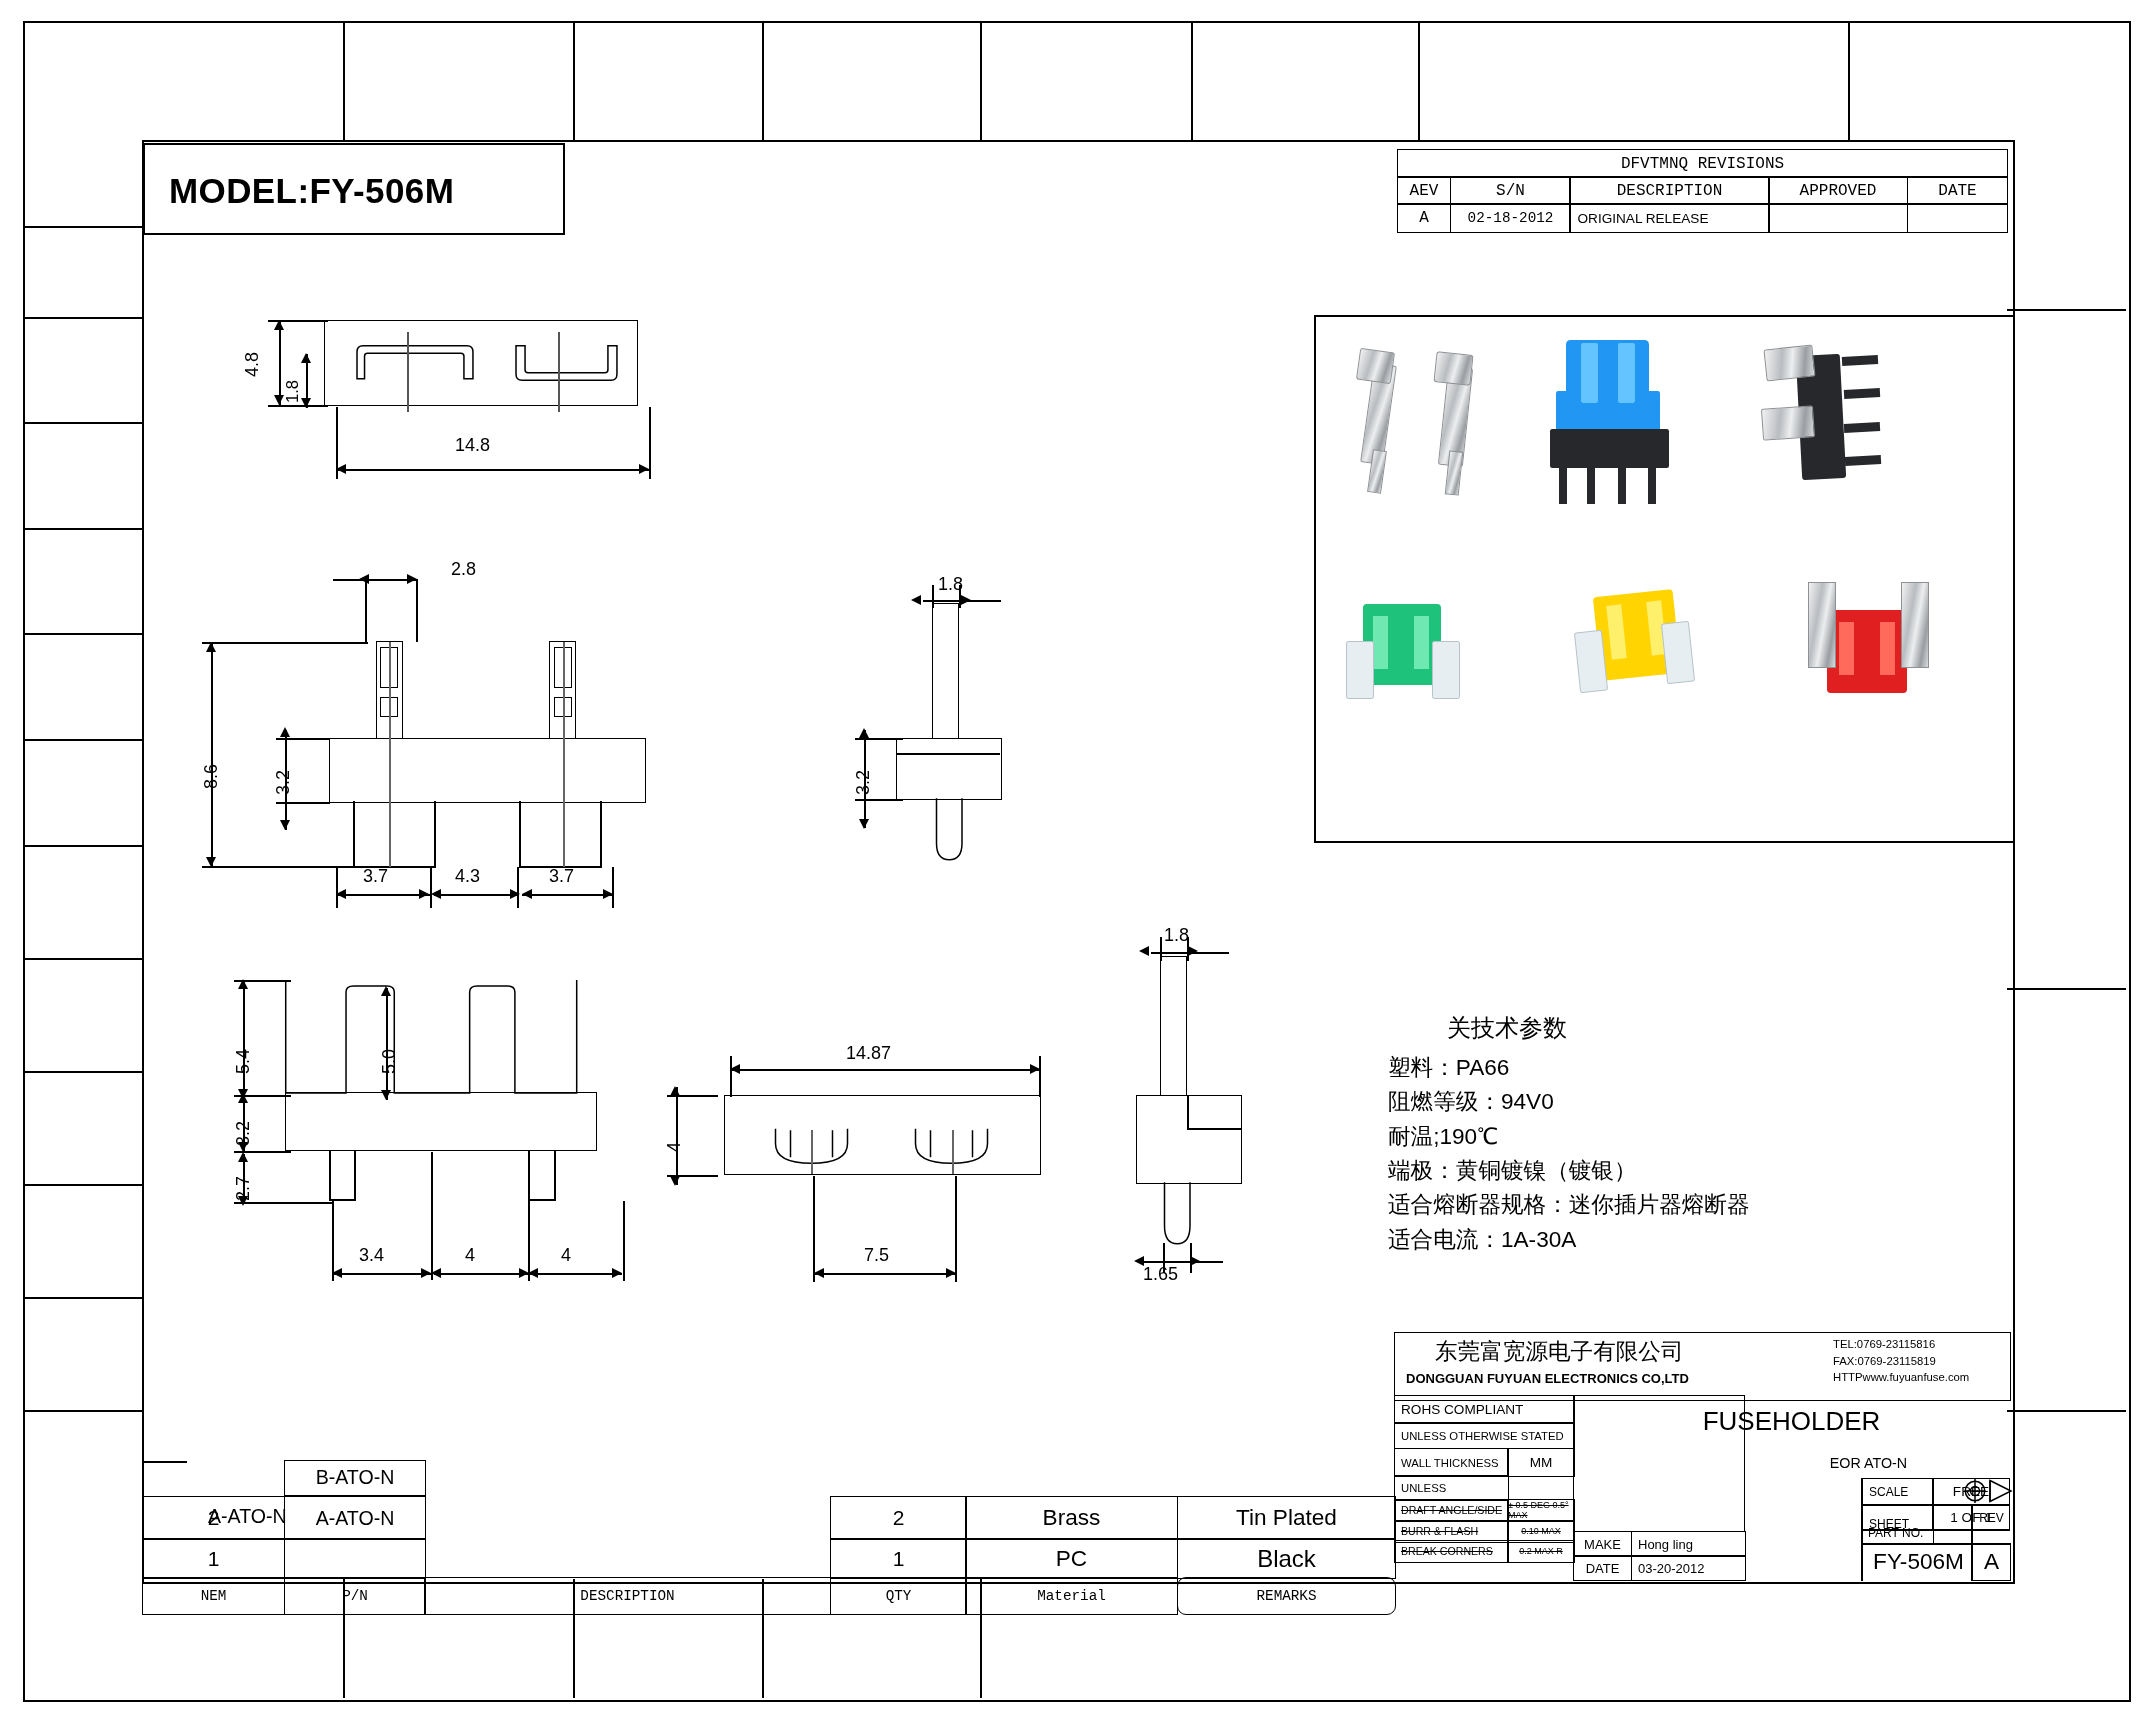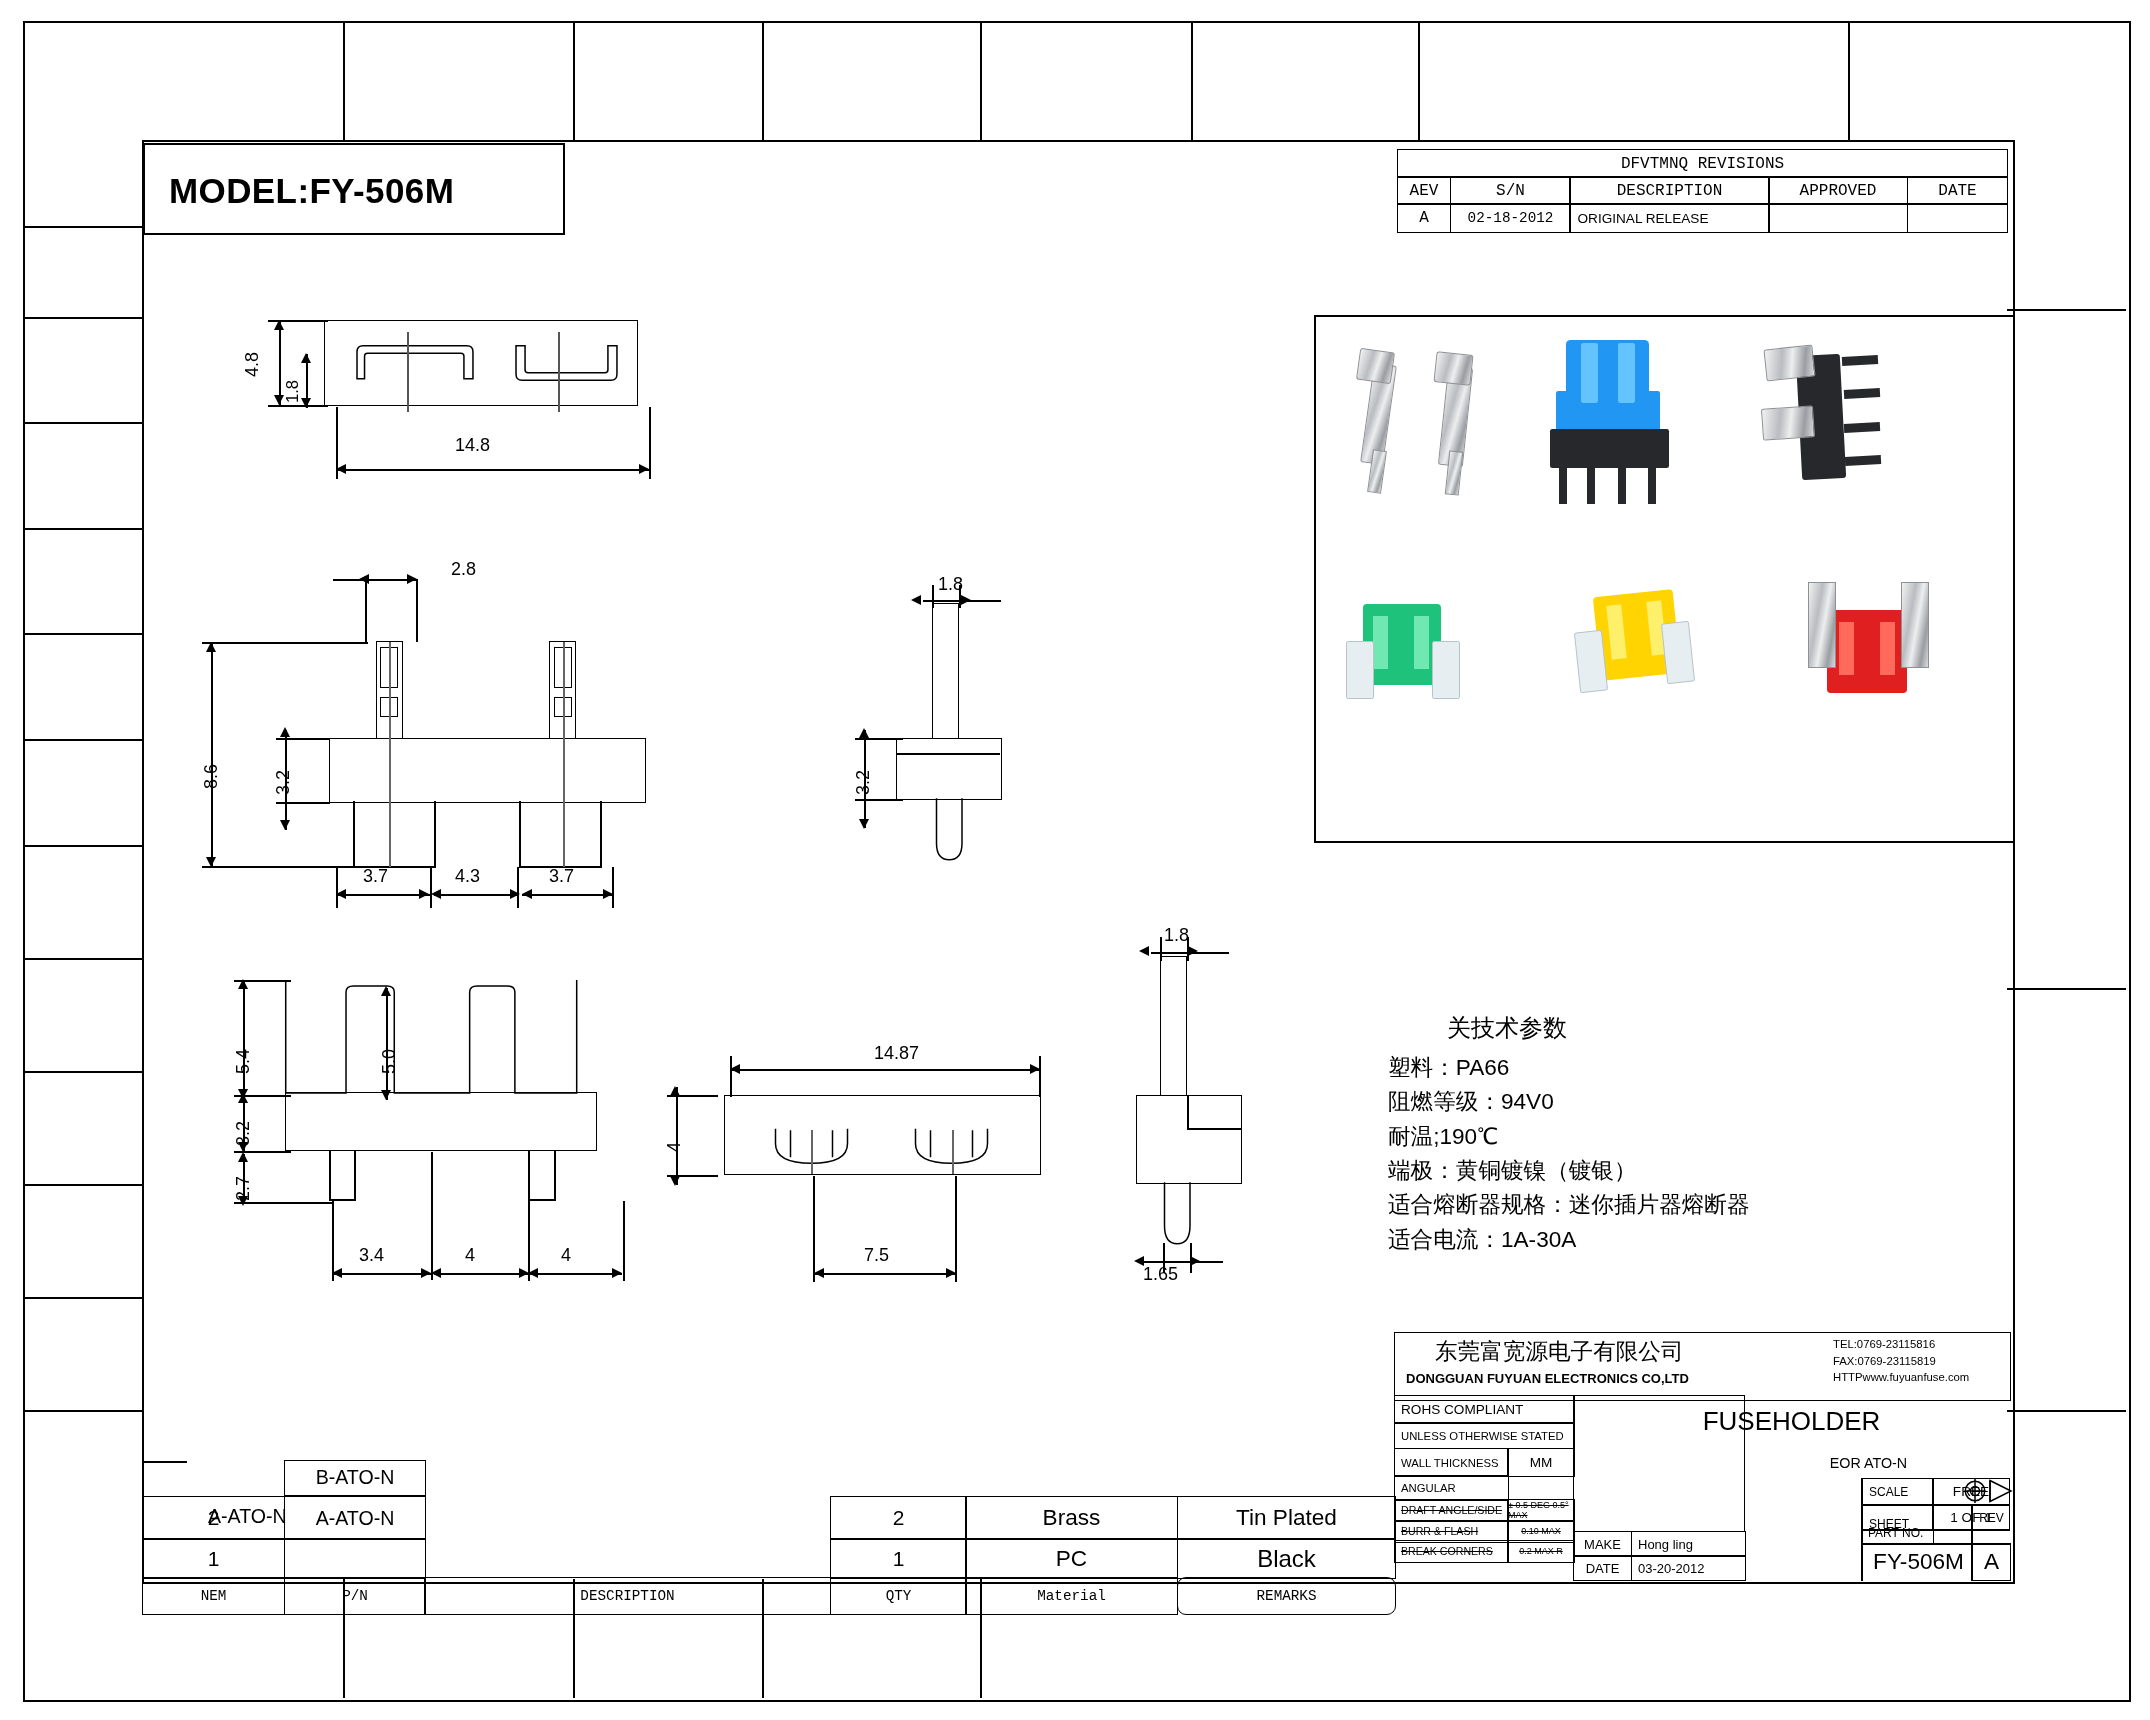--- a/index.html
+++ b/index.html
@@ -362,21 +362,21 @@
       <line x1="78" y1="4" x2="78" y2="40" stroke="#000" stroke-width="2"></line>
     </svg>
     <div class="ln v" style="left:811px; top:1130px; height:44px; background:#666;"></div>
     <div class="ln v" style="left:952px; top:1130px; height:44px; background:#666;"></div>
 
     <div class="ln h" style="left:730px; top:1069px; width:311px;"></div>
     <div class="ar l" style="left:730px; top:1064px;"></div>
     <div class="ar r" style="left:1030px; top:1064px;"></div>
     <div class="ln v" style="left:730px; top:1056px; height:41px;"></div>
     <div class="ln v" style="left:1039px; top:1056px; height:41px;"></div>
-    <div class="t" style="left:846px; top:1044px;margin-left:28px;">14.87</div>
+    <div class="t" style="left:846px; top:1044px;">14.87</div>
 
     <div class="ln v" style="left:676px; top:1087px; height:98px;"></div>
     <div class="ar u" style="left:670px; top:1086px;"></div>
     <div class="ar d" style="left:670px; top:1176px;"></div>
     <div class="ln h" style="left:667px; top:1095px; width:51px;"></div>
     <div class="ln h" style="left:667px; top:1175px; width:51px;"></div>
     <div class="t" style="left:665px; top:1152px; transform:rotate(-90deg); transform-origin:0 0;">4</div>
 
     <div class="ln h" style="left:814px; top:1273px; width:142px;"></div>
     <div class="ar l" style="left:814px; top:1268px;"></div>
@@ -456,21 +456,21 @@
   </div>
 
   <div class="t" style="left:208px; top:1507px; font-size:19.6px;">A-ATO-N</div>
 
   <div class="tb">
 
     <div class="c pad" style="left:0; top:0; width:181px; height:29px; font-size:13.6px;">ROHS COMPLIANT</div>
     <div class="c pad" style="left:0; top:27px; width:181px; height:27px; font-size:11.3px;">UNLESS OTHERWISE STATED</div>
     <div class="c pad" style="left:0; top:53px; width:115px; height:29px; font-size:11.3px;">WALL THICKNESS</div>
     <div class="c ctr" style="left:113px; top:53px; width:68px; height:29px; font-size:13.6px;">MM</div>
-    <div class="c pad" style="left:0; top:80px; width:115px; height:26px; font-size:11.3px;">ANGULAR</div>
+    <div class="c pad" style="left:0; top:80px; width:115px; height:26px; font-size:11.3px;">UNLESS</div>
     <div class="c pad strike" style="left:0; top:104px; width:115px; height:22.6px; font-size:10.6px;">DRAFT ANGLE/SIDE</div>
     <div class="c ctr strike" style="left:113px; top:104px; width:68px; height:22.6px; font-size:9px;">± 0.5 DEG 0.5° MAX</div>
     <div class="c pad strike" style="left:0; top:125px; width:115px; height:22.6px; font-size:10.6px;">BURR &amp; FLASH</div>
     <div class="c ctr strike" style="left:113px; top:125px; width:68px; height:22.6px; font-size:9px;">0.10 MAX</div>
     <div class="c pad strike" style="left:0; top:145px; width:115px; height:22.6px; font-size:10.6px;">BREAK CORNERS</div>
     <div class="c ctr strike" style="left:113px; top:145px; width:68px; height:22.6px; font-size:9px;">0.2 MAX R</div>
 
     <div class="c ctr" style="left:179px; top:136px; width:59px; height:26px; font-size:13px;">MAKE</div>
     <div class="c pad" style="left:237px; top:136px; width:115px; height:26px; font-size:13px;">Hong ling</div>
     <div class="c ctr" style="left:179px; top:160px; width:59px; height:26px; font-size:13px;">DATE</div>

